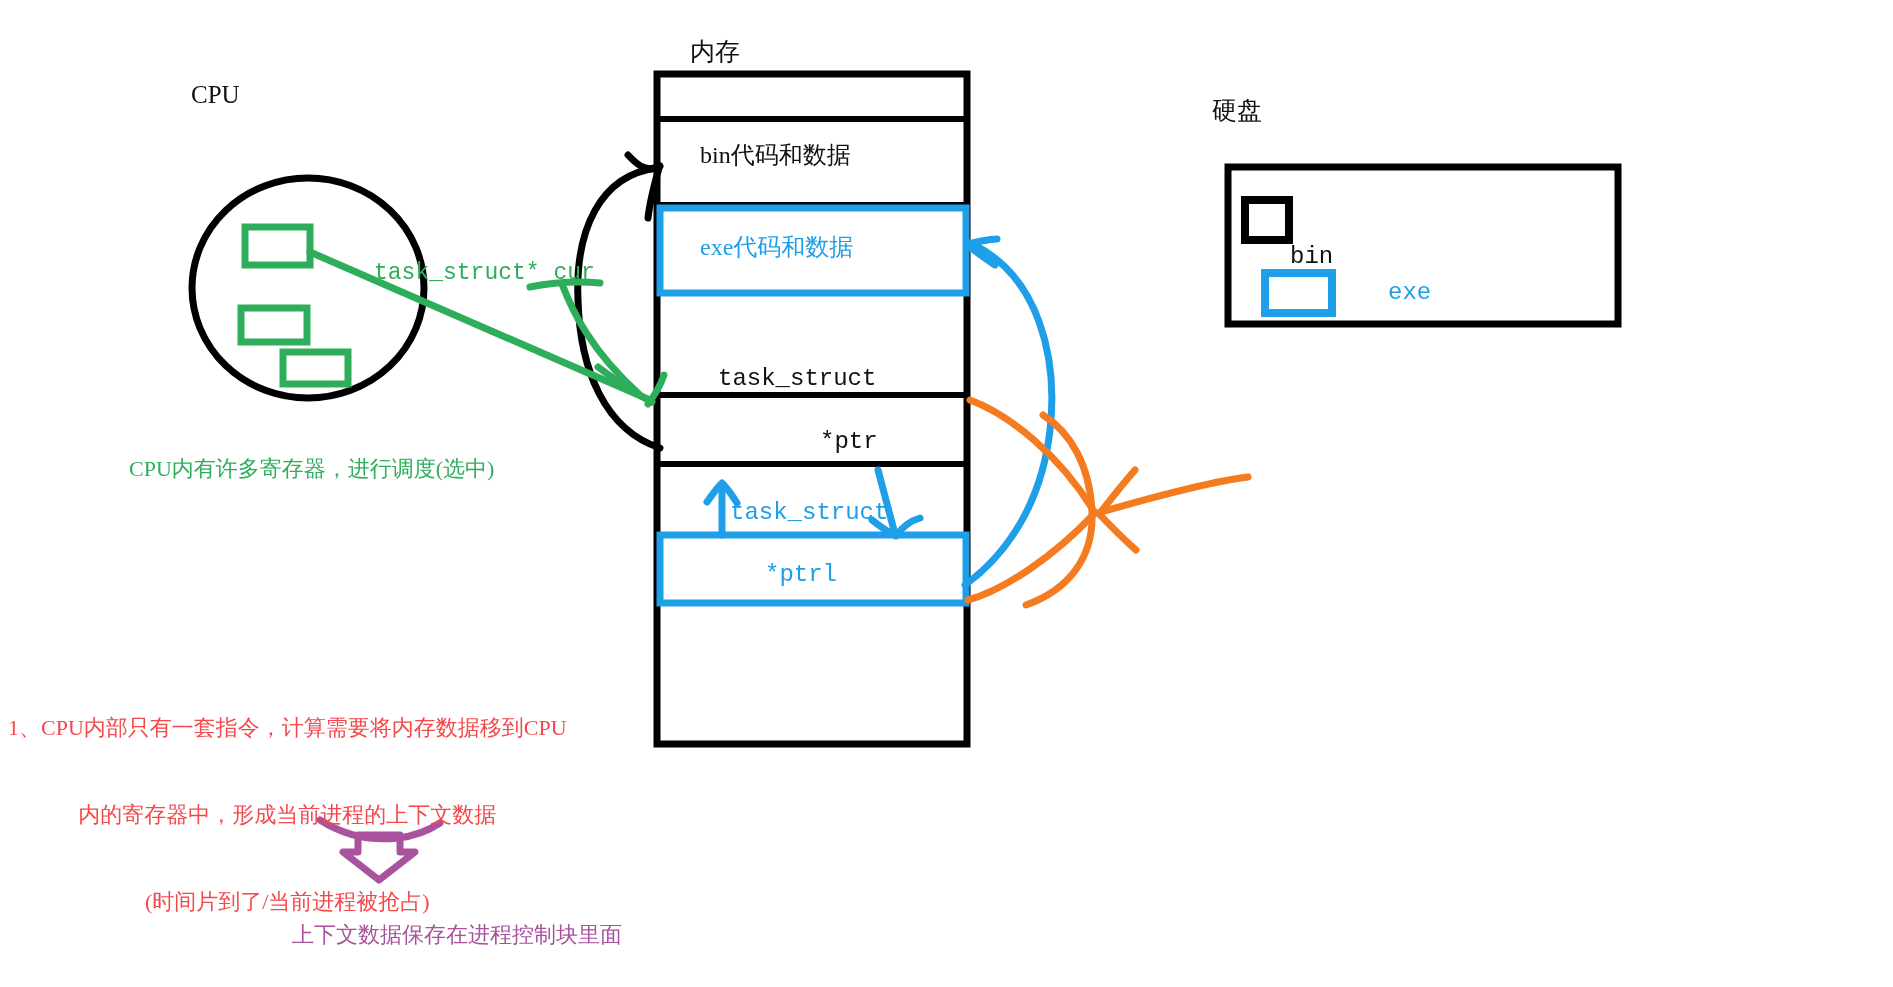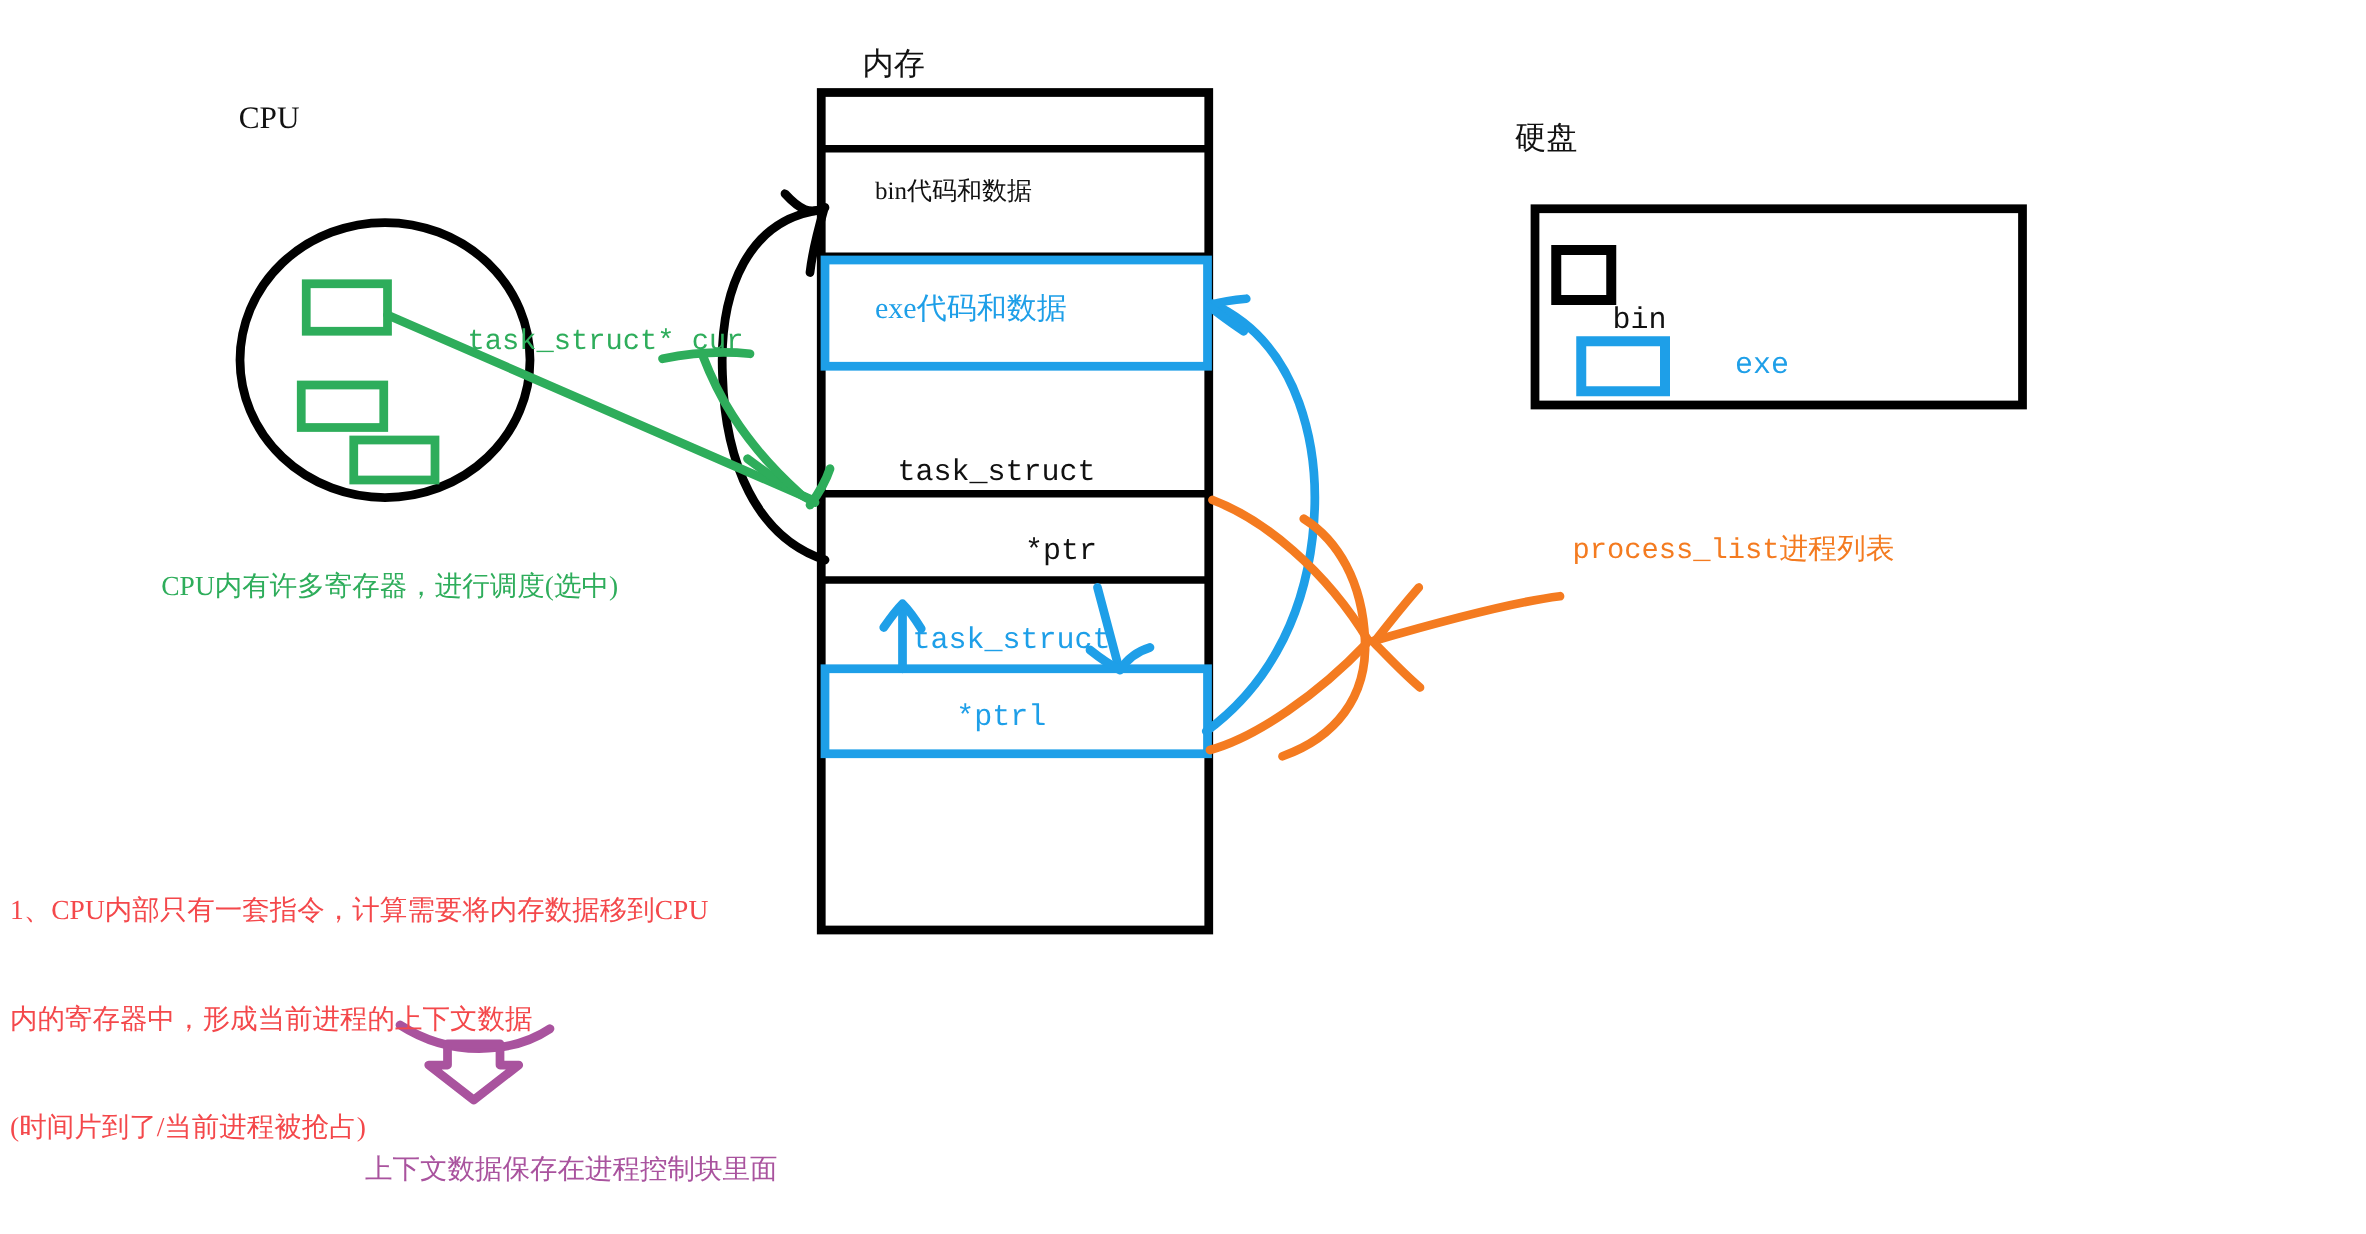--- a/index.html
+++ b/index.html
@@ -29,21 +29,21 @@
     position: absolute;
     white-space: pre;
     line-height: 1.32;
   }
   
   .title-cpu   { left: 191px;  top: 78px;  font-size: 25px; color: #111111; }
   .title-mem   { left: 690px;  top: 6px;   font-size: 25px; color: #111111; margin-top: 29px; }
   .title-disk  { left: 1212px; top: 94px;  font-size: 25px; color: #111111; }
 
   
-  .mem-bin   { left: 700px; top: 140px; font-size: 20px; color: #111111; }
+  .mem-bin   { left: 700px; top: 140px; font-size: 24px; color: #111111; }
   .mem-exe   { left: 700px; top: 232px; font-size: 24px; color: #1E9FE8; }
   .mem-ts1   { left: 718px; top: 363px; font-size: 24px; color: #111111; }
   .mem-ptr   { left: 788px; top: 426px; font-size: 24px; color: #111111; }
   .mem-ts2   { left: 730px; top: 497px; font-size: 24px; color: #1E9FE8; }
   .mem-ptrl  { left: 765px; top: 559px; font-size: 24px; color: #1E9FE8; }
 
   
   .disk-bin { left: 1290px; top: 205px; font-size: 24px; color: #111111;
               font-family: "Liberation Mono","DejaVu Sans Mono",monospace; margin-top: 36px; }
   .disk-exe { left: 1340px; top: 277px; font-size: 24px; color: #1E9FE8;
@@ -62,21 +62,21 @@
   
   .o-proclist {
     left: 1258px; top: 425px; font-size: 23px; color: #F47B20;
     font-family: "Liberation Mono","DejaVu Sans Mono",monospace;
   }
 
   
   .r-notes {
     left: 8px; top: 655px; font-size: 22px; color: #F4484B;
   }
-  .r-notes span { display: block; }
+  .r-notes span { display: block; text-align: center; }
 
   
   .p-notes {
     left: 292px; top: 862px; font-size: 22px; color: #A9539E;
   }
   .p-notes span { display: block; }
 </style>
 </head>
 <body>
 
@@ -152,21 +152,20 @@
   <div class="lbl mem-ptrl" style="font-family:'Liberation Mono','DejaVu Sans Mono',monospace;">*ptrl</div>
 
   <div class="lbl disk-bin">bin</div>
   <div class="lbl disk-exe">exe</div>
 
   <div class="lbl g-cur">task_struct* cur</div>
   <div class="lbl g-note">
     <span>CPU内有许多寄存器，进行调度(选中)</span>
   </div>
 
-  <div class="lbl o-proclist">process_list进程列表</div>
 
   <div class="lbl r-notes">
     <span>1、CPU内部只有一套指令，计算需要将内存数据移到CPU</span>
     <span>内的寄存器中，形成当前进程的上下文数据</span>
     <span>(时间片到了/当前进程被抢占)</span>
     
   </div>
 
   <div class="lbl p-notes">
     <span>上下文数据保存在进程控制块里面</span>

